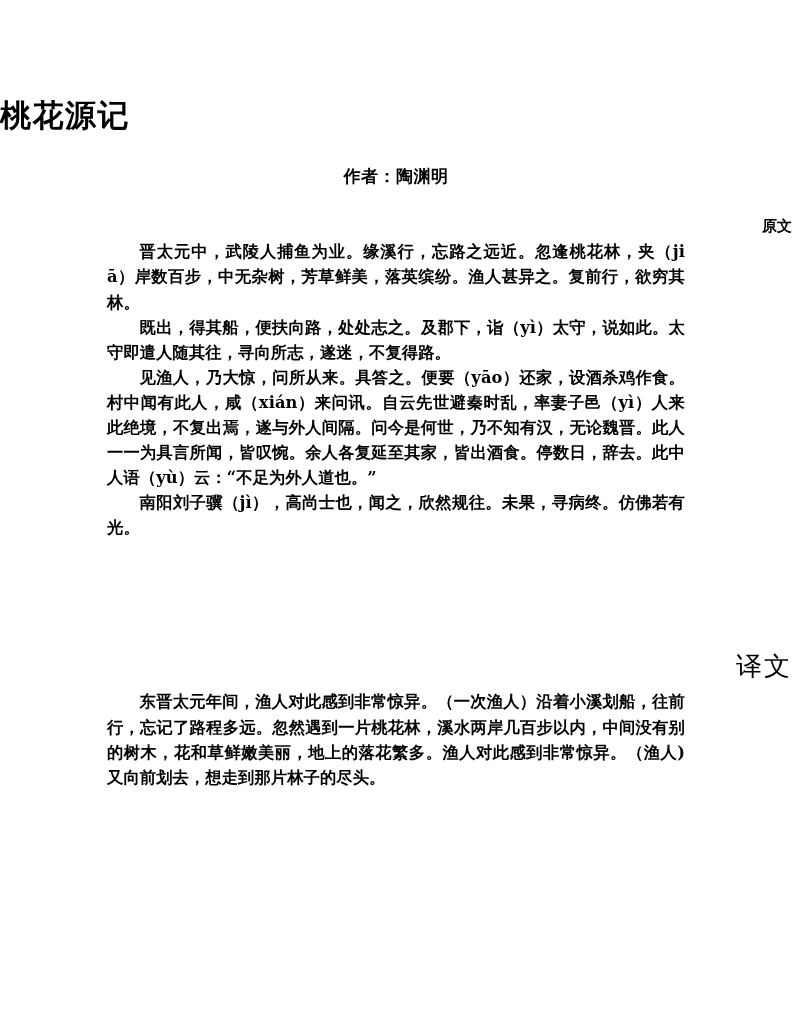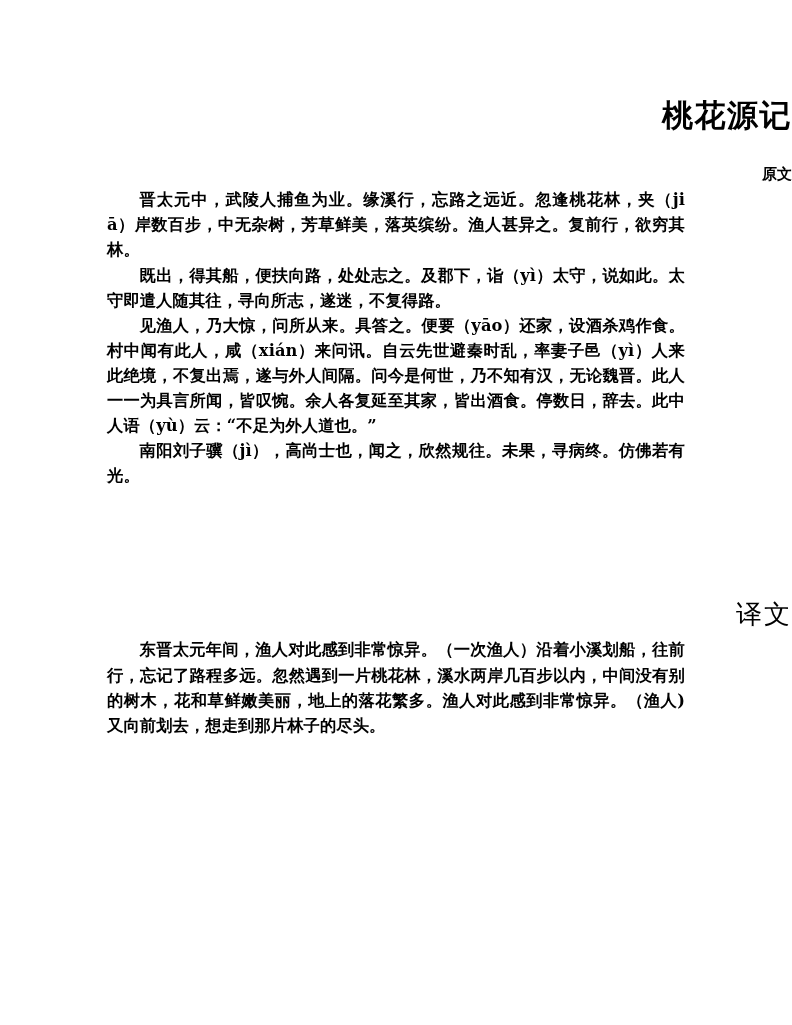--- a/index.html
+++ b/index.html
@@ -24,21 +24,21 @@
     top: 0;
     width: 792px;
     height: 1025px;
     background: #fff;
     box-sizing: border-box;
     padding: 0;
   }
 
   
   .doc-title {
-    text-align: right;
+    text-align: left;
     font-size: 31px;
     font-weight: 700;
     letter-spacing: 1.5px;
     margin: 0;
     padding-top: 96px;
     line-height: 1.25;
     font-family: "DejaVu Serif", "Liberation Serif", serif;
   }
 
   .doc-author {
@@ -115,20 +115,21 @@
     height: 120px;
   }
 </style>
 </head>
 <body>
 
 <div class="page">
 
   <h1 class="doc-title">桃花源记</h1>
 
+  <div class="doc-author">作者：陶渊明</div>
 
   <div class="section-label original">原文</div>
 
   <div class="textblock original-body">
     <p class="para">晋太元中，武陵人捕鱼为业。缘溪行，忘路之远近。忽逢桃花林，夹（jiā）岸数百步，中无杂树，芳草鲜美，落英缤纷。渔人甚异之。复前行，欲穷其林。</p>
     <p class="para">既出，得其船，便扶向路，处处志之。及郡下，诣（yì）太守，说如此。太守即遣人随其往，寻向所志，遂迷，不复得路。</p>
     <p class="para">见渔人，乃大惊，问所从来。具答之。便要（yāo）还家，设酒杀鸡作食。村中闻有此人，咸（xián）来问讯。自云先世避秦时乱，率妻子邑（yì）人来此绝境，不复出焉，遂与外人间隔。问今是何世，乃不知有汉，无论魏晋。此人一一为具言所闻，皆叹惋。余人各复延至其家，皆出酒食。停数日，辞去。此中人语（yù）云：“不足为外人道也。”</p>
     <p class="para">南阳刘子骥（jì），高尚士也，闻之，欣然规往。未果，寻病终。仿佛若有光。</p>
   </div>
 

